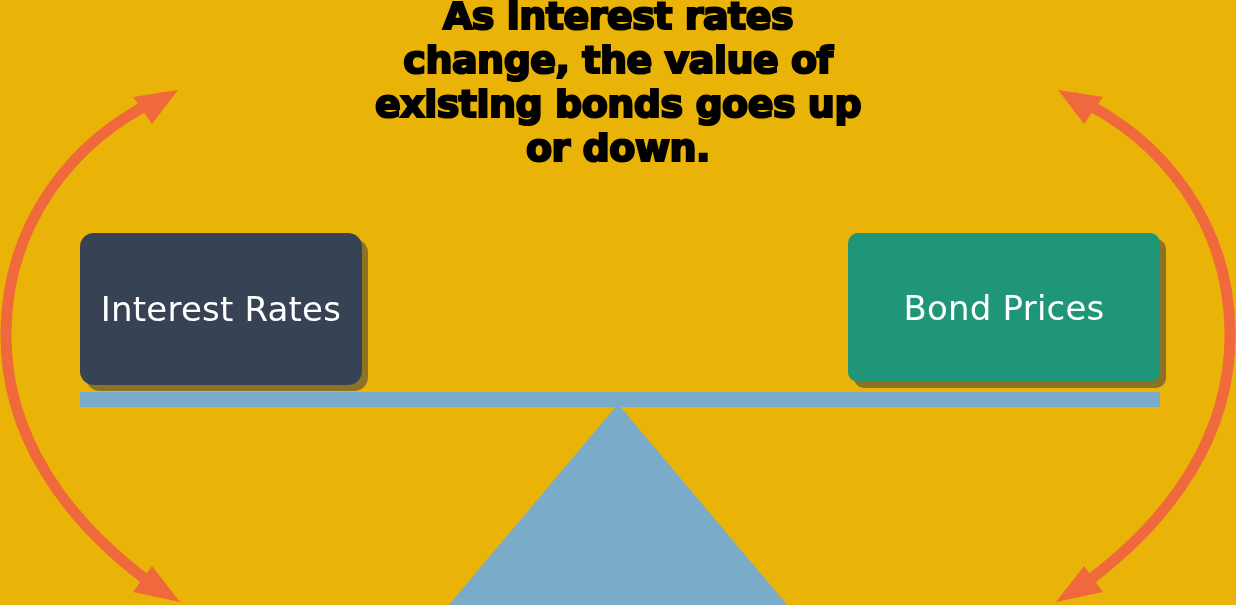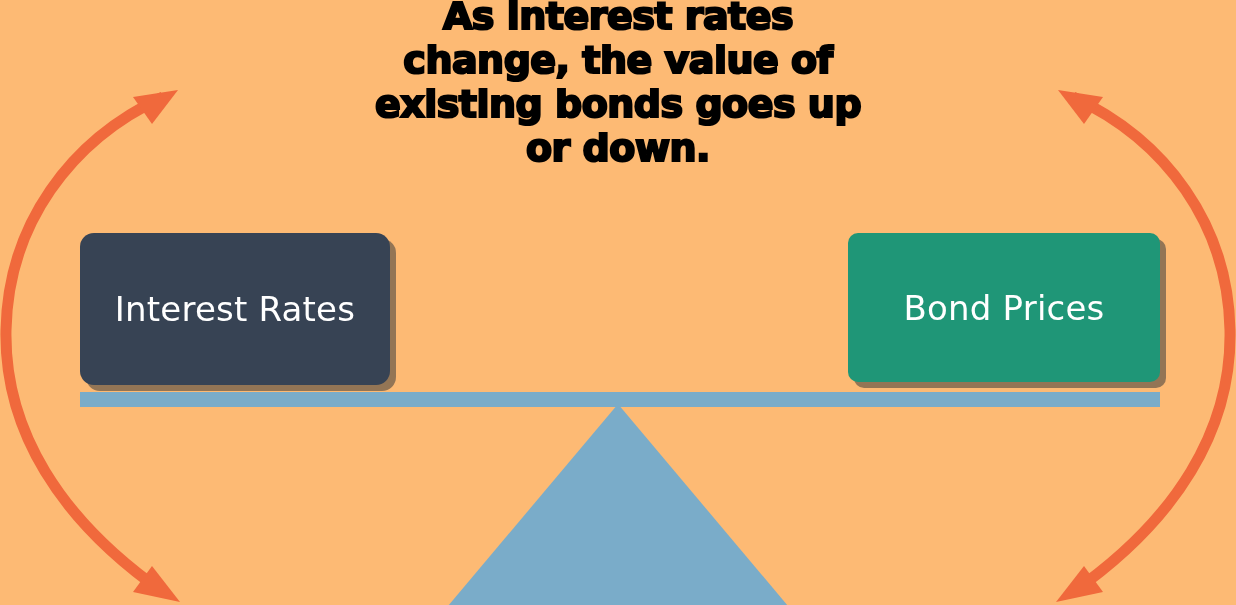--- a/index.html
+++ b/index.html
@@ -7,21 +7,21 @@
     padding: 0;
     background: #ffffff;
   }
   body {
     font-family: "Liberation Sans", sans-serif;
   }
   #stage {
     position: relative;
     width: 1236px;
     height: 605px;
-    background: #fdba74;
+    background: #eab308;
     overflow: hidden;
   }
 
   
   .caption {
     position: absolute;
     left: 318px;
     top: -6px;
     width: 600px;
     text-align: center;
@@ -76,21 +76,21 @@
     color: #ffffff;
     font-size: 34px;
     font-weight: 400;
     letter-spacing: 0.2px;
     box-shadow: 6px 6px 0 rgba(60, 60, 60, 0.55);
     font-family: "DejaVu Sans", sans-serif;
   }
   .label-left {
     left: 80px;
     top: 233px;
-    width: 310px;
+    width: 282px;
     height: 152px;
     background: #374354;
   }
   .label-right {
     left: 848px;
     top: 233px;
     width: 312px;
     height: 149px;
     background: #1F9677;
     border-radius: 10px;

